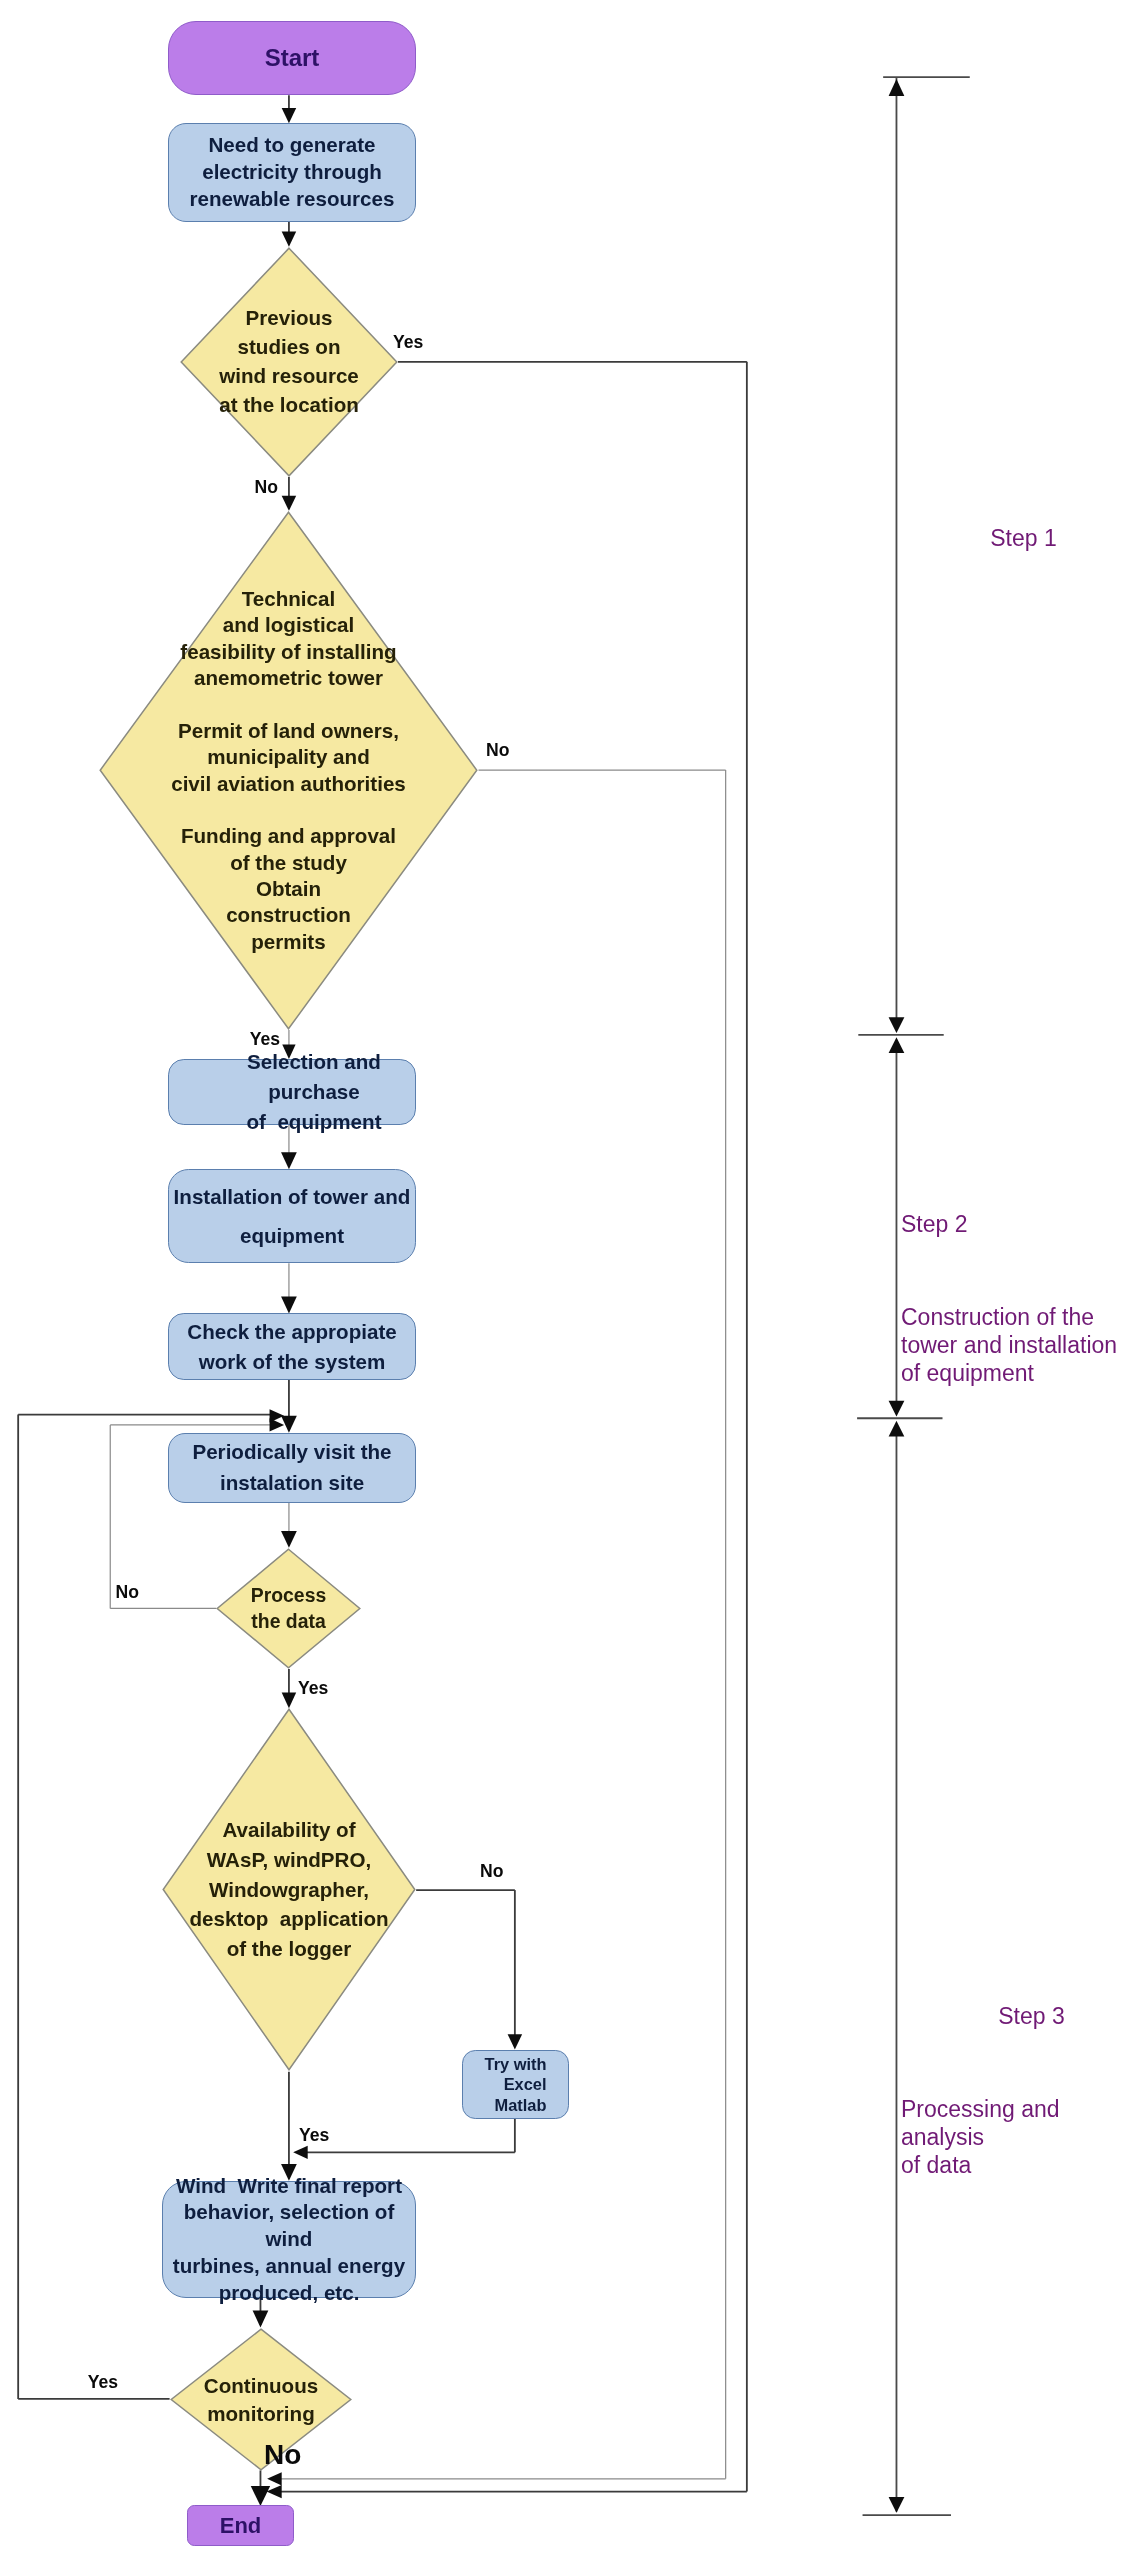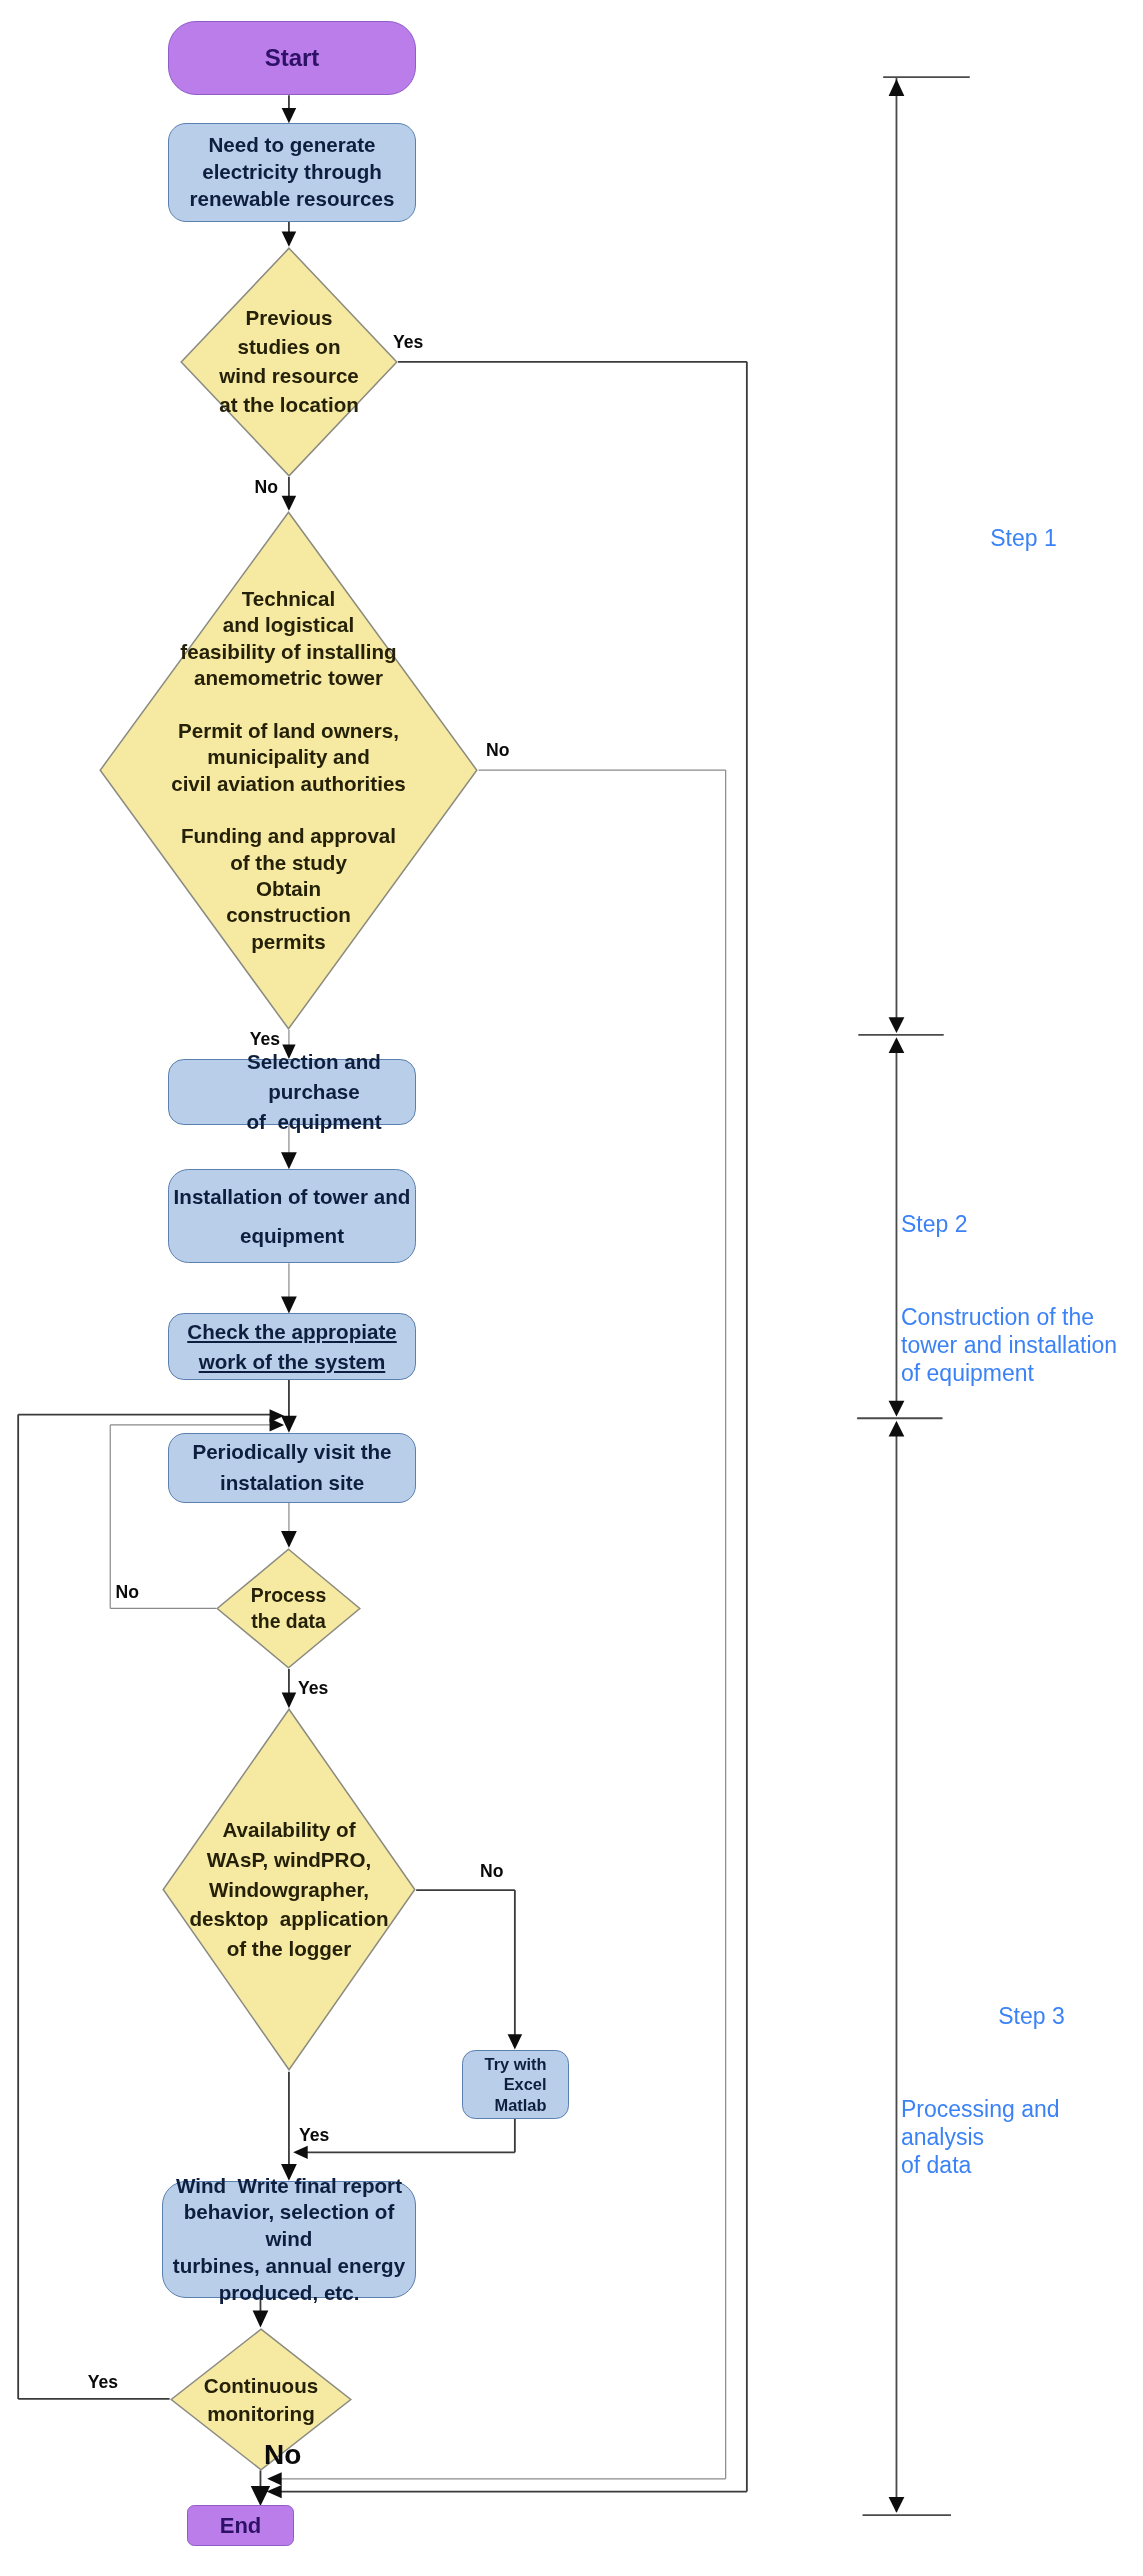--- a/index.html
+++ b/index.html
@@ -27,21 +27,21 @@
   .diamond svg{position:absolute;left:0;top:0;width:100%;height:100%;}
   .diamond polygon{fill:var(--decision-fill);stroke:var(--decision-border);stroke-width:2.5;}
   .dlabel{position:absolute;left:0;top:0;width:100%;height:100%;display:flex;
           align-items:center;justify-content:center;text-align:center;
           color:var(--decision-text);font-weight:bold;white-space:pre-wrap;}
 
   .elabel{position:absolute;font-weight:bold;color:#0a0a0a;font-size:17.6px;}
   .elabel.right{text-align:right;}
   .elabel.big{font-size:28px;}
 
-  .stepblock{position:absolute;color:#3b82f6;font-size:23px;line-height:1.22;white-space:pre-wrap;}
+  .stepblock{position:absolute;color:#701a75;font-size:23px;line-height:1.22;white-space:pre-wrap;}
   .stepblock .stitle{margin-bottom:8.5px;}
   .stepblock.centered{text-align:center;}
   .stepblock.leftal{text-align:left;}
   .stepblock.mixed .stitle{text-align:center;width:261px;}
 </style>
 </head>
 <body>
 
 <div id="canvas">
 
@@ -185,21 +185,21 @@
 construction
 permits</div>
   </div>
 
   <div class="node box" style="left:168px;top:1059px;width:248px;height:66px;border-radius:15.8px;font-size:20.6px;line-height:1.45;padding-left:44px;">Selection and purchase
 of  equipment</div>
 
   <div class="node box" style="left:168px;top:1169px;width:248px;height:94px;border-radius:20.6px;font-size:20.6px;line-height:1.9;">Installation of tower and
 equipment</div>
 
-  <div class="node box" style="left:168px;top:1313px;width:248px;height:67px;border-radius:15.8px;font-size:20.6px;line-height:1.45;text-decoration:underline;">Check the appropiate
+  <div class="node box" style="left:168px;top:1313px;width:248px;height:67px;border-radius:15.8px;font-size:20.6px;line-height:1.45;">Check the appropiate
 work of the system</div>
 
   <div class="node box" style="left:168px;top:1433px;width:248px;height:70px;border-radius:17px;font-size:20.6px;line-height:1.5;">Periodically visit the
 instalation site</div>
 
   <div class="diamond" style="left:216px;top:1548px;width:145px;height:121px;">
     <svg viewBox="0 0 240 200" preserveAspectRatio="none">
       <polygon points="120,2 238,100 120,198 2,100"></polygon>
     </svg>
     <div class="dlabel" style="font-size:19.4px;line-height:1.3;">Process

